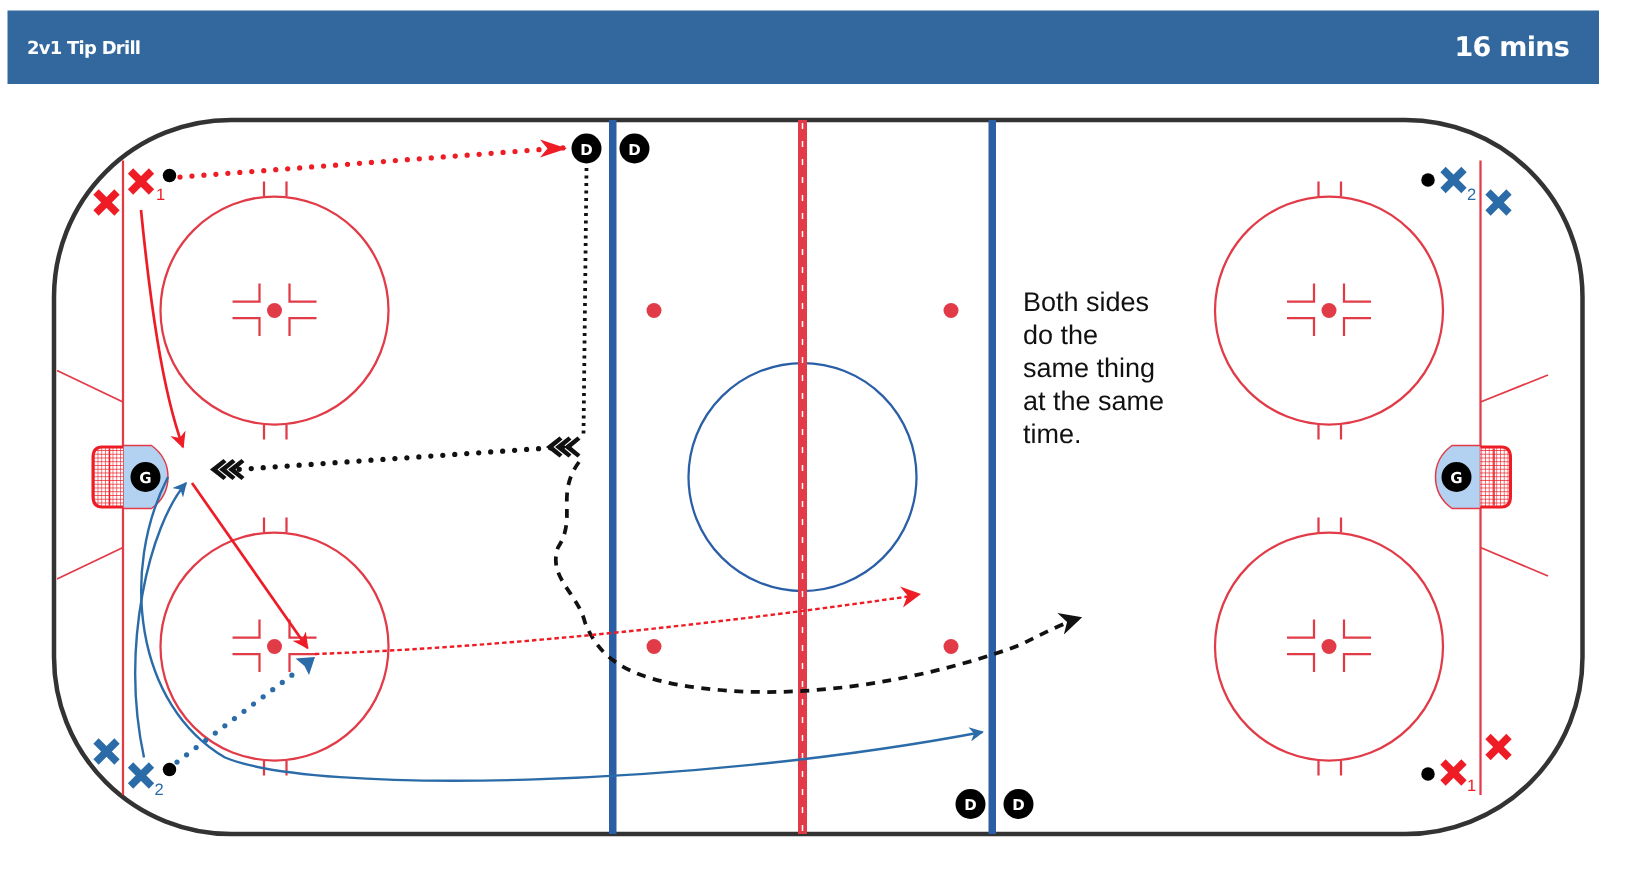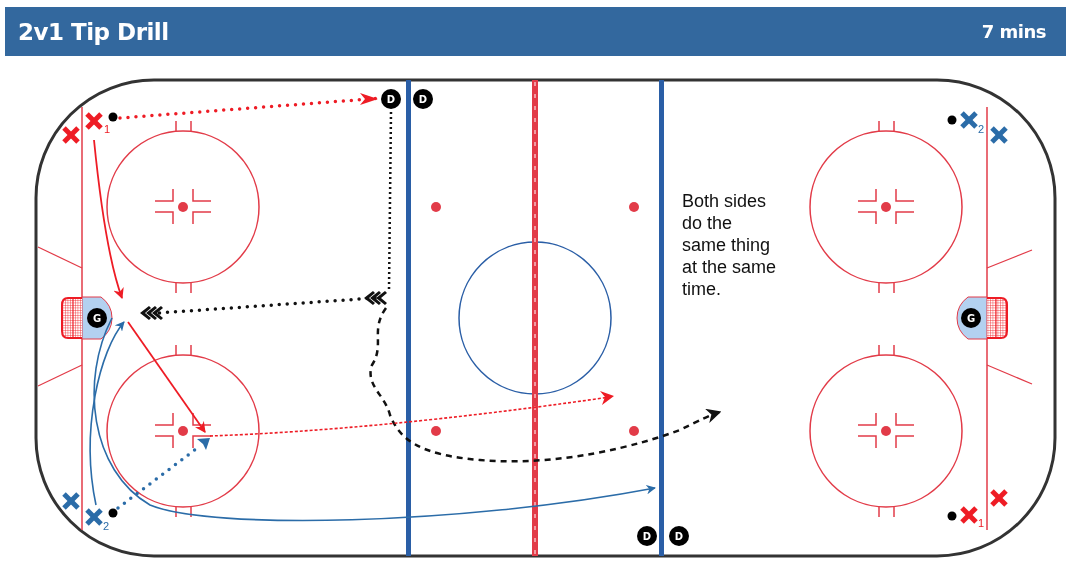--- a/index.html
+++ b/index.html
@@ -3,33 +3,33 @@
   <meta charset="utf-8">
   <style>
     html, body { margin: 0; padding: 0; background: #ffffff; }
     body { width: 1092px; height: 583px; position: relative; overflow: hidden; font-family: "Liberation Sans", sans-serif; }
     .header {
       position: absolute; left: 5px; top: 7px; width: 1061px; height: 49px;
       background: #33689e; color: #ffffff;
       display: flex; align-items: center; justify-content: space-between;
       box-sizing: border-box; padding: 0 20px 0 13px;
     }
-    .header .title { font-family: "DejaVu Sans", sans-serif; font-weight: bold; font-size: 23px; letter-spacing: -0.5px; }
+    .header .title { font-family: "DejaVu Sans", sans-serif; font-weight: bold; font-size: 12px; letter-spacing: -0.5px; }
     .header .duration { font-family: "DejaVu Sans", sans-serif; font-weight: bold; font-size: 18px; letter-spacing: -0.5px; }
     svg.rink { position: absolute; left: 0; top: 0; }
     .note { font-family: "Liberation Sans", sans-serif; font-size: 18px; fill: #111111; }
     .sub { font-family: "Liberation Sans", sans-serif; font-size: 11px; }
     .tok { font-family: "DejaVu Sans", sans-serif; font-weight: bold; font-size: 10px; fill: #ffffff; }
   </style>
 </head>
 <body>
 
 <div class="header">
   <span class="title">2v1 Tip Drill</span>
-  <span class="duration">7 mins</span>
+  <span class="duration">16 mins</span>
 </div>
 
 <svg class="rink" width="1092" height="583" viewBox="0 0 1092 583">
   <defs>
     <marker id="arrRed" viewBox="0 0 10 10" refX="9" refY="5" markerWidth="6" markerHeight="6" orient="auto-start-reverse">
       <path d="M0,0 L10,5 L0,10 L3,5 z" fill="#ee1c25"></path>
     </marker>
     <marker id="arrBlue" viewBox="0 0 10 10" refX="9" refY="5" markerWidth="6" markerHeight="6" orient="auto-start-reverse">
       <path d="M0,0 L10,5 L0,10 L3,5 z" fill="#2b6ca8"></path>
     </marker>

